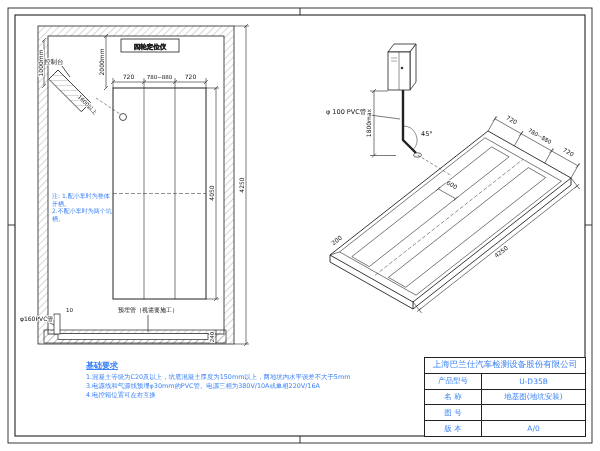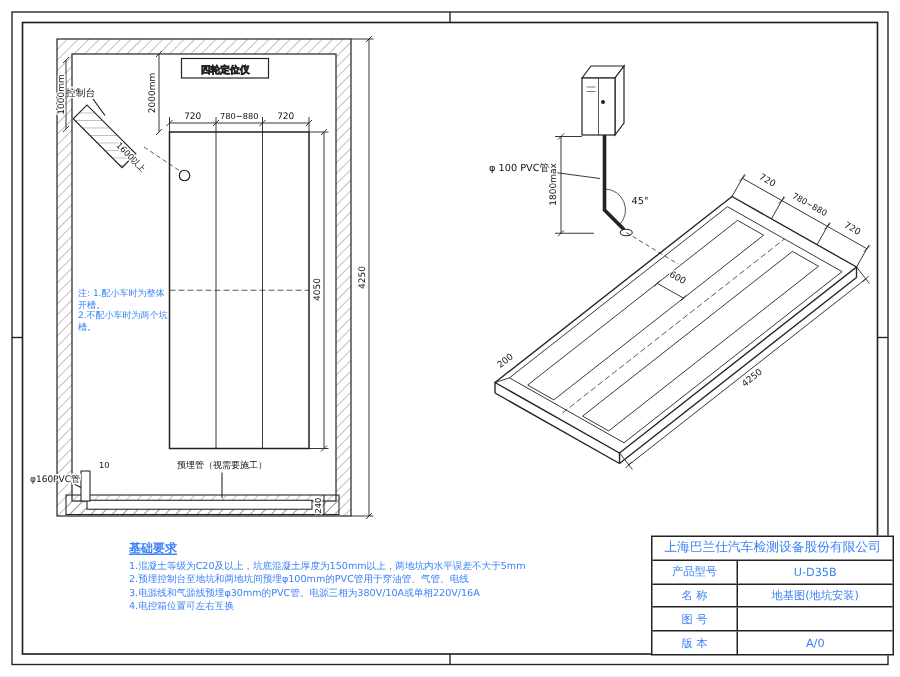--- a/index.html
+++ b/index.html
@@ -9,21 +9,21 @@
   .dim{font-size:6px;}
   .dim-sm{font-size:5.5px;}
   .lbl{font-size:6.5px;}
   .halo{stroke:#fff;stroke-width:1.8px;paint-order:stroke;}
   .overlay{position:absolute;}
   .plan-notes{left:52px;top:192px;width:60px;font-size:6px;line-height:7.5px;}
   .requirements{left:86px;top:360px;width:332px;}
   .req-title{font-size:8px;font-weight:bold;text-decoration:underline;margin-bottom:2px;}
   .req-item{font-size:6.4px;line-height:9px;}
   .titleblock{left:424px;top:357px;width:162px;height:80px;border:1px solid #222;
-              box-sizing:border-box;background:#fff;display:flex;flex-direction:column;margin-left:10px;}
+              box-sizing:border-box;background:#fff;display:flex;flex-direction:column;}
   .tb-company{flex:1;display:flex;align-items:center;justify-content:center;
               font-size:8.5px;border-bottom:1px solid #222;white-space:nowrap;}
   .tb-row{flex:1;display:flex;border-bottom:1px solid #222;}
   .tb-row:last-child{border-bottom:none;text-align:center;}
   .tb-label{width:56px;border-right:1px solid #222;display:flex;align-items:center;
             justify-content:center;font-size:7.5px;}
   .tb-value{flex:1;display:flex;align-items:center;justify-content:center;font-size:7.5px;}
 </style>
 </head>
 <body>
@@ -193,21 +193,20 @@
 
 <div class="overlay plan-notes">
   <div>注: 1.配小车时为整体开槽。</div>
   <div>2.不配小车时为两个坑槽。</div>
 </div>
 
 
 <div class="overlay requirements">
   <div class="req-title">基础要求</div>
   <div class="req-item">1.混凝土等级为C20及以上，坑底混凝土厚度为150mm以上，两地坑内水平误差不大于5mm</div>
-  <div class="req-item">2.预埋控制台至地坑和两地坑间预埋φ100mm的PVC管用于穿油管、气管、电线</div>
   <div class="req-item">3.电源线和气源线预埋φ30mm的PVC管。电源三相为380V/10A或单相220V/16A</div>
   <div class="req-item">4.电控箱位置可左右互换</div>
 </div>
 
 
 <div class="overlay titleblock">
   <div class="tb-company">上海巴兰仕汽车检测设备股份有限公司</div>
   <div class="tb-row">
     <div class="tb-label">产品型号</div>
     <div class="tb-value">U-D35B</div>

